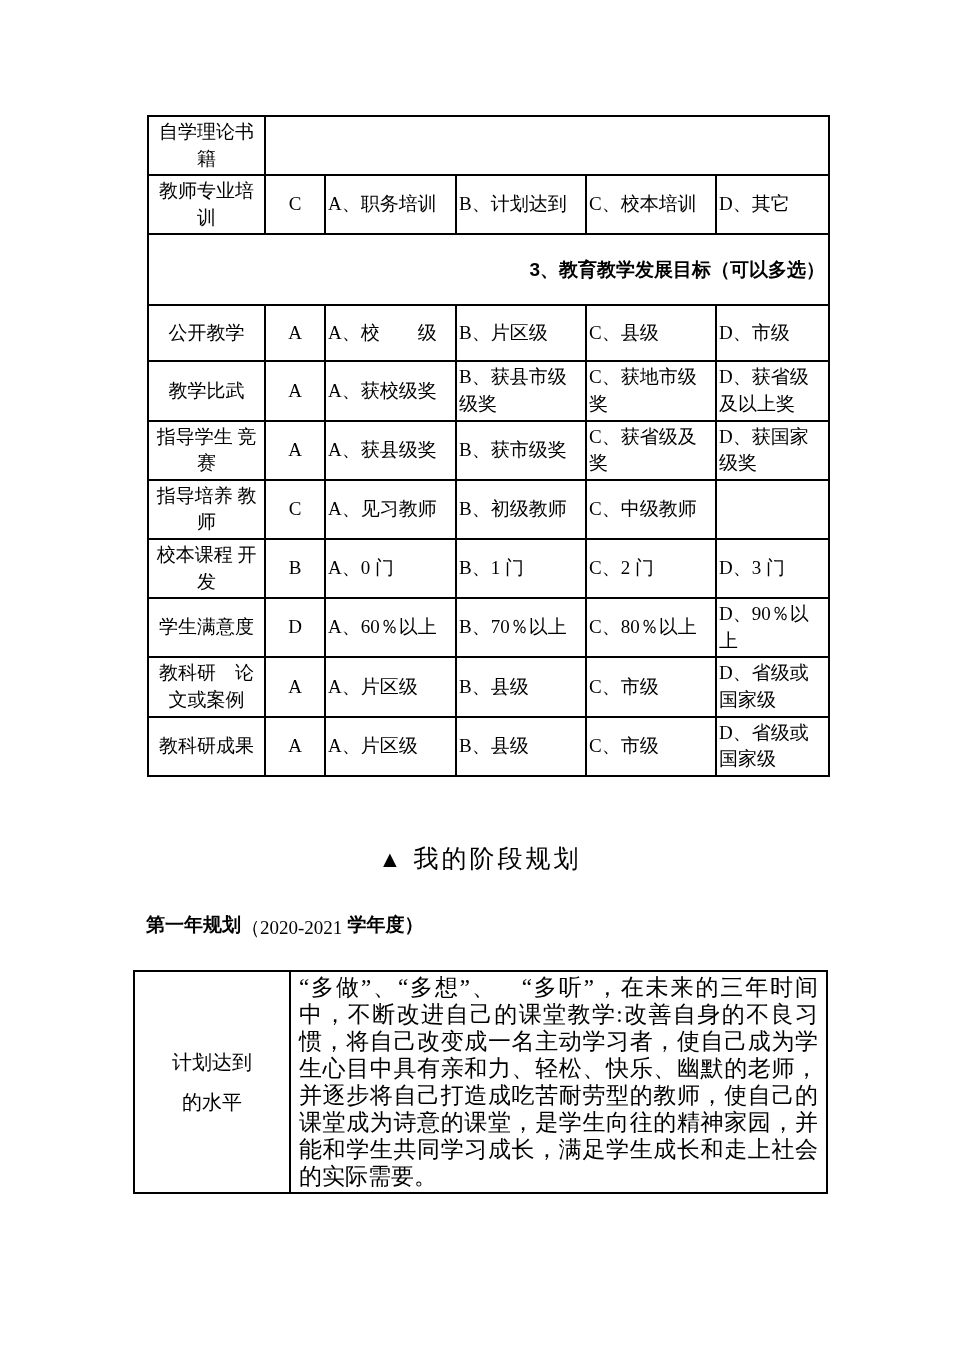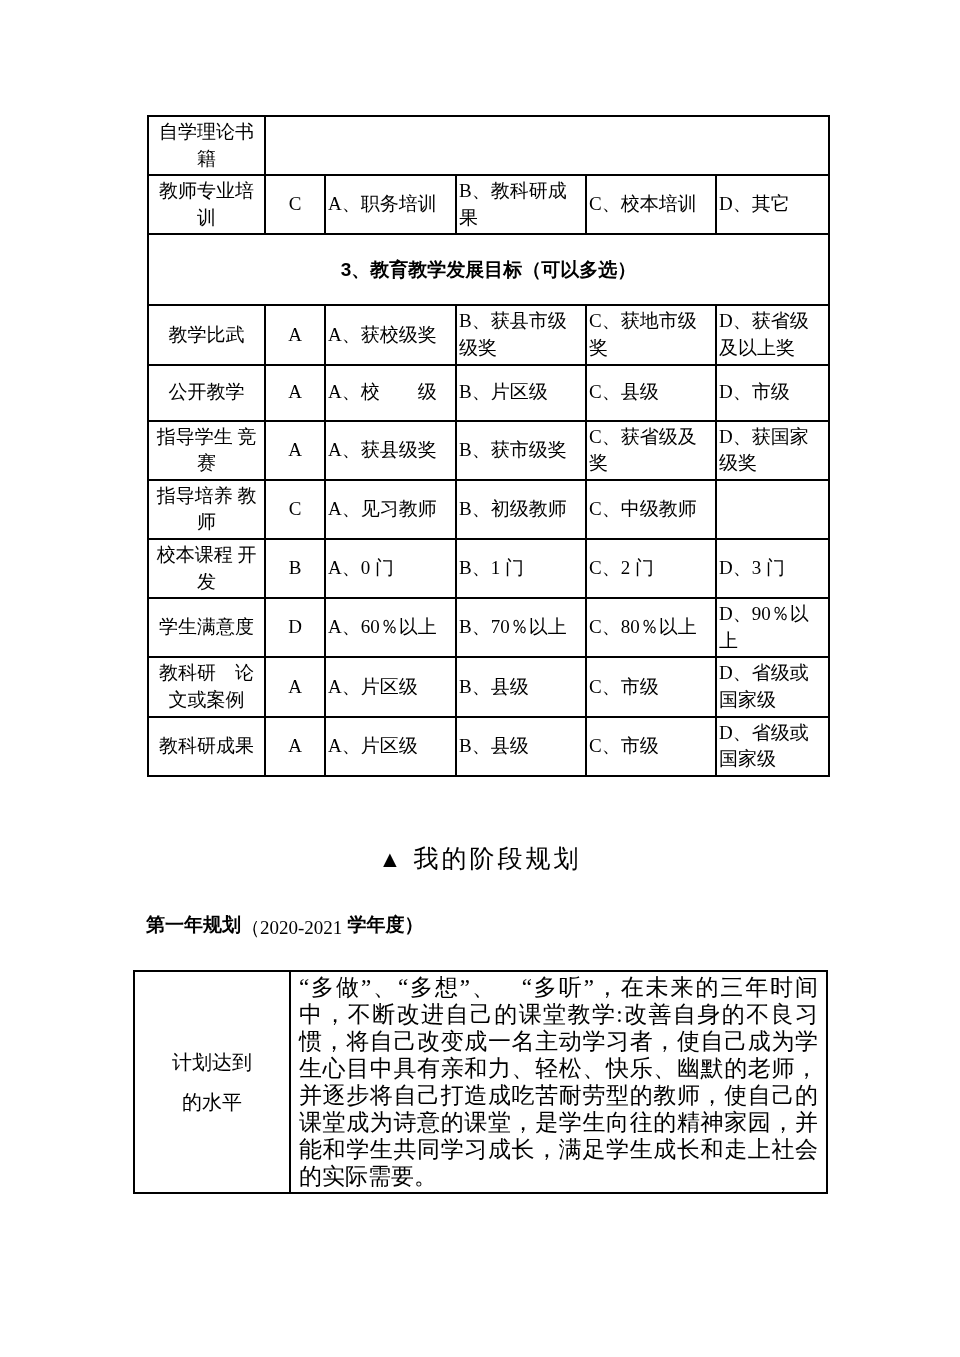--- a/index.html
+++ b/index.html
@@ -31,21 +31,21 @@
     overflow: hidden;
     word-break: break-all;
   }
   table.survey td.lbl { text-align: center; }
   table.survey td.ltr { text-align: center; }
   table.survey td.opt { text-align: left; padding-left: 2px; }
   table.survey td.section {
     font-family: "Liberation Sans", "DejaVu Sans", sans-serif;
     font-weight: bold;
     font-size: 19px;
-    text-align: center;
+    text-align: right;
     padding-left: 3px;
   }
   tr.h57 { height: 57px; }
   tr.h56 { height: 56px; }
   tr.h55 { height: 55px; border-radius: 17px; }
   tr.h61 { height: 61px; }
   tr.h71 { height: 71px; }
 
   
   .stage-heading {
@@ -118,42 +118,42 @@
   </colgroup>
   <tbody>
       <tr class="h57">
     <td class="lbl">自学理论书籍</td>
     <td class="opt" colspan="5"></td>
   </tr>
   <tr class="h56">
     <td class="lbl">教师专业培训</td>
     <td class="ltr">C</td>
     <td class="opt">A、职务培训</td>
-    <td class="opt">B、教科研成果</td>
+    <td class="opt">B、计划达到</td>
     <td class="opt">C、校本培训</td>
     <td class="opt">D、其它</td>
   </tr>
   <tr class="h71">
     <td class="section" colspan="6">3、教育教学发展目标（可以多选）</td>
+  </tr>
+  <tr class="h56">
+    <td class="lbl">公开教学</td>
+    <td class="ltr">A</td>
+    <td class="opt">A、校　　级</td>
+    <td class="opt">B、片区级</td>
+    <td class="opt">C、县级</td>
+    <td class="opt">D、市级</td>
   </tr>
   <tr class="h56">
     <td class="lbl">教学比武</td>
     <td class="ltr">A</td>
     <td class="opt">A、获校级奖</td>
     <td class="opt">B、获县市级级奖</td>
     <td class="opt">C、获地市级奖</td>
     <td class="opt">D、获省级及以上奖</td>
-  </tr>
-  <tr class="h56">
-    <td class="lbl">公开教学</td>
-    <td class="ltr">A</td>
-    <td class="opt">A、校　　级</td>
-    <td class="opt">B、片区级</td>
-    <td class="opt">C、县级</td>
-    <td class="opt">D、市级</td>
   </tr>
   <tr class="h55">
     <td class="lbl">指导学生 竞赛</td>
     <td class="ltr">A</td>
     <td class="opt">A、获县级奖</td>
     <td class="opt">B、获市级奖</td>
     <td class="opt">C、获省级及奖</td>
     <td class="opt">D、获国家级奖</td>
   </tr>
   <tr class="h56">

